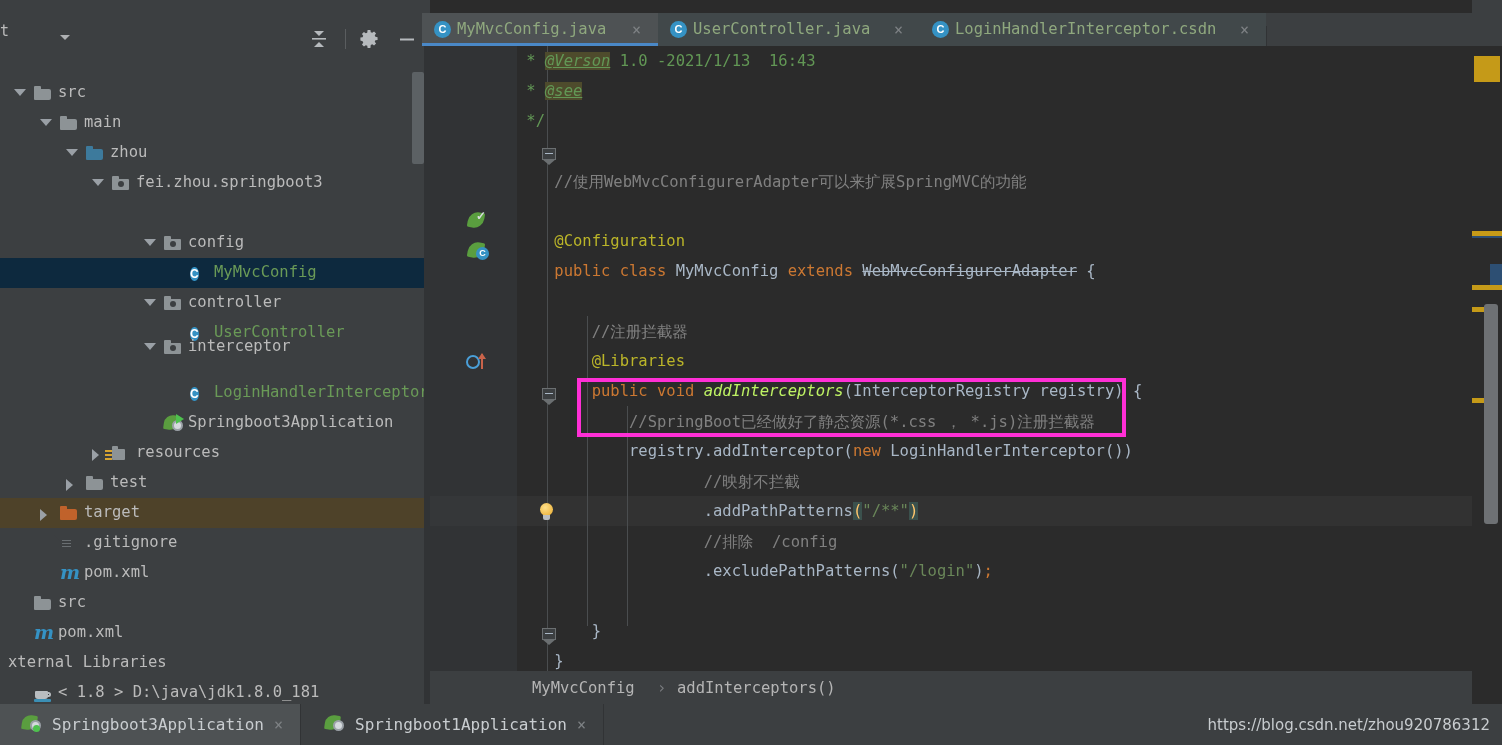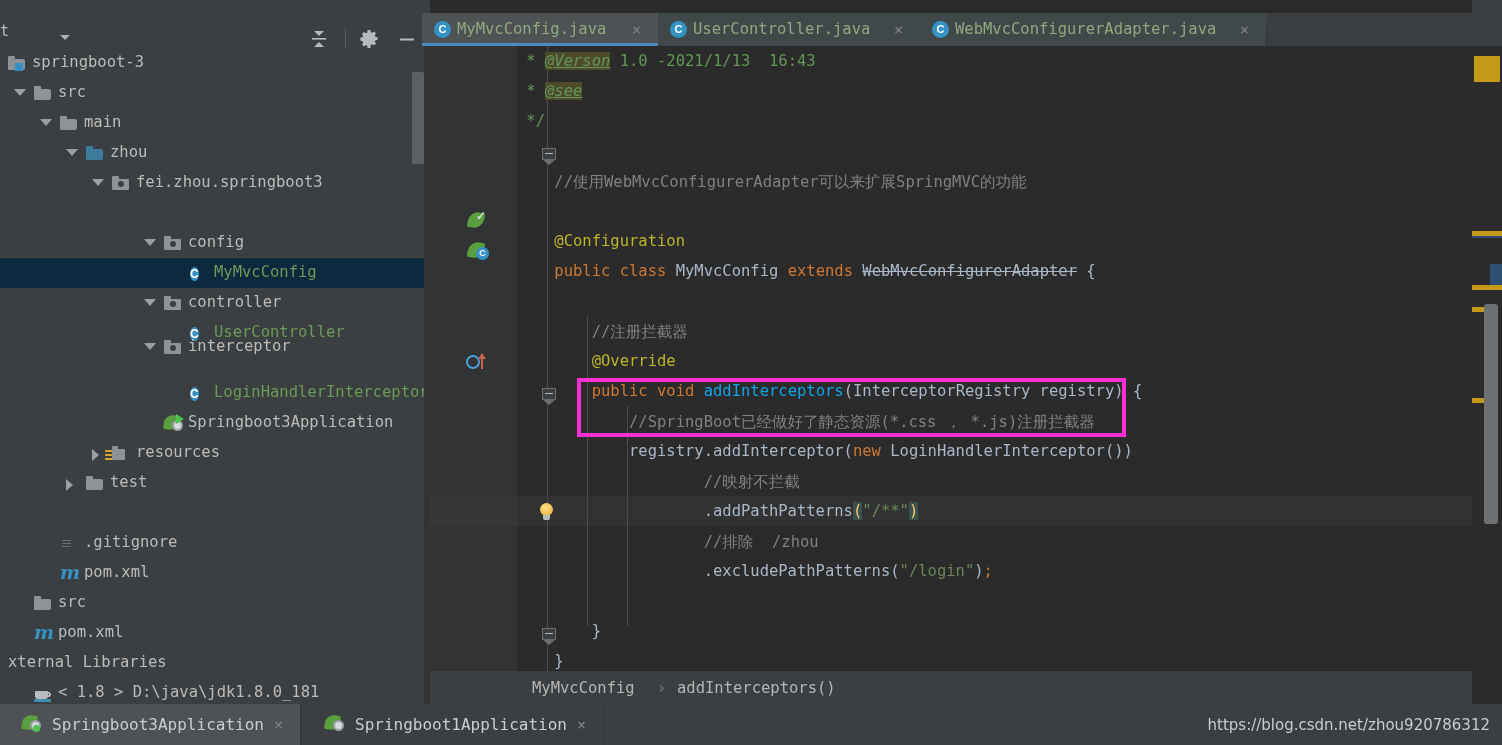--- a/index.html
+++ b/index.html
@@ -96,21 +96,21 @@
         font-family:"DejaVu Sans Mono","Liberation Mono",monospace;}
   .codeline{position:absolute;left:87px;white-space:pre;font-size:15.5px;color:#a9b7c6;
         font-family:"DejaVu Sans Mono","Liberation Mono",monospace;}
   .vline{position:absolute;width:1px;background:#4a4d4f;}
   .fold{position:absolute;left:110px;width:18px;height:18px;}
   .fold .sq{position:absolute;left:2px;top:0;width:14px;height:12px;background:#3c3f41;border:1px solid #6b6f71;box-sizing:border-box;}
   .fold .tip{position:absolute;left:2px;top:11px;width:0;height:0;border-left:7px solid transparent;border-right:7px solid transparent;border-top:6px solid #6b6f71;}
   .fold .mi{position:absolute;left:5px;top:5px;width:8px;height:1px;background:#a9b7c6;}
 
   .kw{color:#cc7832;} .an{color:#bbb529;} .str{color:#6a8759;} .cmt{color:#808080;}
-  .fn{color:#0ea5e9;} .cmtdoc{color:#629755;} .strike{text-decoration:line-through;}
+  .fn{color:#bef264;font-style:italic;} .cmtdoc{color:#629755;} .strike{text-decoration:line-through;}
   .tagref{color:#629755;font-style:italic;text-decoration:underline;background:#4e4b2c;}
   .caretline{position:absolute;left:87px;width:985px;height:30px;background:#323232;}
   .hl-paren{background:#3b514d;color:#ffc66d;}
   .mbox{position:absolute;border:4px solid #ff2fd6;box-sizing:border-box;}
 
   .breadcrumb{position:absolute;left:0;top:671px;width:1072px;height:33px;background:#3c3f41;}
   .bc{position:absolute;top:8px;font-size:15.5px;color:#b5b5b5;font-family:"DejaVu Sans Mono","Liberation Mono",monospace;}
 
   
   .markbar{position:absolute;left:1472px;top:46px;width:30px;height:658px;background:#2b2b2b;}
@@ -185,24 +185,20 @@
         </svg>
       </span>
       <span class="hd-icon" style="left:396px">
         <svg width="22" height="22" viewBox="0 0 22 22">
             <rect x="4" y="10.5" width="14" height="2" fill="#b6babd"></rect>
           </svg>
       </span>
     </div>
 
     <div class="tree" id="tree">
-        <div class="row" style="top:0px">
-          <span class="ico" style="left:8px"><span class="folder"><i class="tab"></i><i></i></span><span style="position:absolute;left:7px;top:9px;width:8px;height:8px;background:#3592c4;"></span></span>
-          <span class="lbl" style="left:32px">springboot-3</span>
-        </div>
         <div class="row" style="top:30px">
           <span class="arrow down" style="left:14px"></span>
           <span class="ico" style="left:34px"><span class="folder"><i class="tab"></i><i></i></span></span>
           <span class="lbl" style="left:58px">src</span>
         </div>
         <div class="row" style="top:60px">
           <span class="arrow down" style="left:40px"></span>
           <span class="ico" style="left:60px"><span class="folder"><i class="tab"></i><i></i></span></span>
           <span class="lbl" style="left:84px">main</span>
         </div>
@@ -249,20 +245,25 @@
         </div>
         <div class="row" style="top:420px">
           <span class="arrow right" style="left:66px"></span>
           <span class="ico" style="left:86px"><span class="folder"><i class="tab"></i><i></i></span></span>
           <span class="lbl" style="left:110px">test</span>
         </div>
         <div class="row" style="top:390px">
           <span class="arrow right" style="left:92px"></span>
           <span class="ico" style="left:112px"><span class="resico"><i class="tab"></i><i></i><u></u><u class="l2"></u><u class="l3"></u></span></span>
           <span class="lbl" style="left:136px">resources</span>
+        </div>
+        <div class="row selt" style="top:450px">
+          <span class="arrow right" style="left:40px"></span>
+          <span class="ico" style="left:60px"><span class="folder orange"><i class="tab"></i><i></i></span></span>
+          <span class="lbl" style="left:84px">target</span>
         </div>
         <div class="row" style="top:480px">
           <span class="ico" style="left:60px"><span class="gitico"><b></b></span></span>
           <span class="lbl" style="left:84px">.gitignore</span>
         </div>
         <div class="row" style="top:510px">
           <span class="ico" style="left:60px"><span class="mico">m</span></span>
           <span class="lbl" style="left:84px">pom.xml</span>
         </div>
         <div class="row" style="top:540px">
@@ -297,21 +298,21 @@
         </div>
         <div class="tabsep" style="left:228px"></div>
         <div class="etab" style="left:228px;width:262px">
           <span class="tico">C</span>
           <span class="tlbl">UserController.java</span>
           <span class="tx" style="left:236px">×</span>
         </div>
         <div class="tabsep" style="left:490px"></div>
         <div class="etab" style="left:490px;width:346px">
           <span class="tico">C</span>
-          <span class="tlbl">WebMvcConfigurerAdapter.java</span>
+          <span class="tlbl">LoginHandlerInterceptor.csdn</span>
           <span class="tx" style="left:320px">×</span>
         </div>
         <div class="tabsep" style="left:836px"></div>
       </div>
 
     <div class="codearea">
       <div class="gutter"></div>
 
       <div class="caretline" style="top:450px;"></div>
       <div style="position:absolute;left:0;top:450px;width:87px;height:30px;background:#353739;"></div>
@@ -347,27 +348,27 @@
           <div class="codeline" style="top:6px"><span class="cmtdoc"> * <span class="tagref">@Verson</span> 1.0 -2021/1/13  16:43</span></div>
           <div class="codeline" style="top:36px"><span class="cmtdoc"> * <span class="tagref">@see</span></span></div>
           <div class="codeline" style="top:66px"><span class="cmtdoc"> */</span></div>
           <div class="codeline" style="top:96px"></div>
           <div class="codeline" style="top:126px"><span class="cmt">    //使用WebMvcConfigurerAdapter可以来扩展SpringMVC的功能</span></div>
           <div class="codeline" style="top:156px"></div>
           <div class="codeline" style="top:186px">    <span class="an">@Configuration</span></div>
           <div class="codeline" style="top:216px">    <span class="kw">public</span> <span class="kw">class</span> MyMvcConfig <span class="kw">extends</span> <span class="strike">WebMvcConfigurerAdapter</span> {</div>
           <div class="codeline" style="top:246px"></div>
           <div class="codeline" style="top:276px"><span class="cmt">        //注册拦截器</span></div>
-          <div class="codeline" style="top:306px">        <span class="an">@Override</span></div>
+          <div class="codeline" style="top:306px">        <span class="an">@Libraries</span></div>
           <div class="codeline" style="top:336px">        <span class="kw">public</span> <span class="kw">void</span> <span class="fn">addInterceptors</span>(InterceptorRegistry registry) {</div>
           <div class="codeline" style="top:366px"><span class="cmt">            //SpringBoot已经做好了静态资源(*.css ， *.js)注册拦截器</span></div>
           <div class="codeline" style="top:396px">            registry.addInterceptor(<span class="kw">new</span> LoginHandlerInterceptor())</div>
           <div class="codeline" style="top:426px"><span class="cmt">                    //映射不拦截</span></div>
           <div class="codeline" style="top:456px">                    .addPathPatterns<span class="hl-paren">(</span><span class="str">"/**"</span><span class="hl-paren">)</span></div>
-          <div class="codeline" style="top:486px"><span class="cmt">                    //排除  /zhou</span></div>
+          <div class="codeline" style="top:486px"><span class="cmt">                    //排除  /config</span></div>
           <div class="codeline" style="top:516px">                    .excludePathPatterns(<span class="str">"/login"</span>)<span class="kw">;</span></div>
           <div class="codeline" style="top:546px"></div>
           <div class="codeline" style="top:576px">        }</div>
           <div class="codeline" style="top:606px">    }</div>
         </div>
 
       <div class="fold" style="top:102px;">
         <span class="sq"></span>
           <span class="tip"></span>
           <span class="mi"></span>

